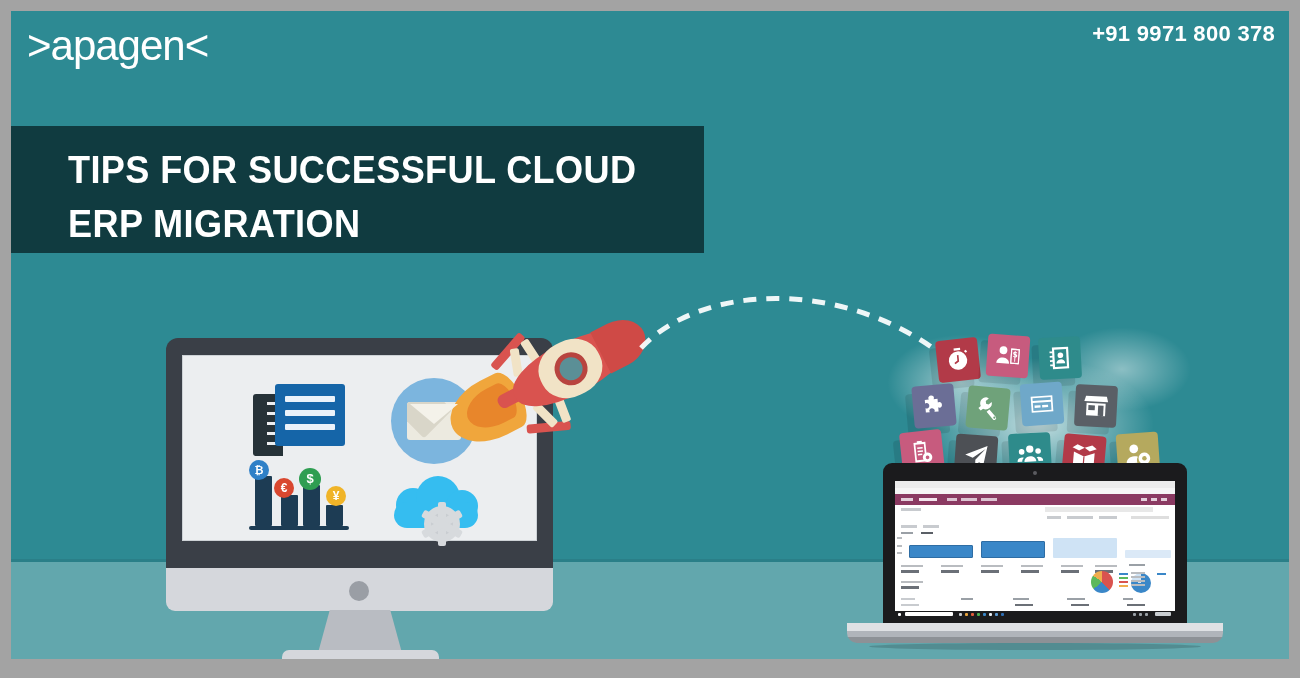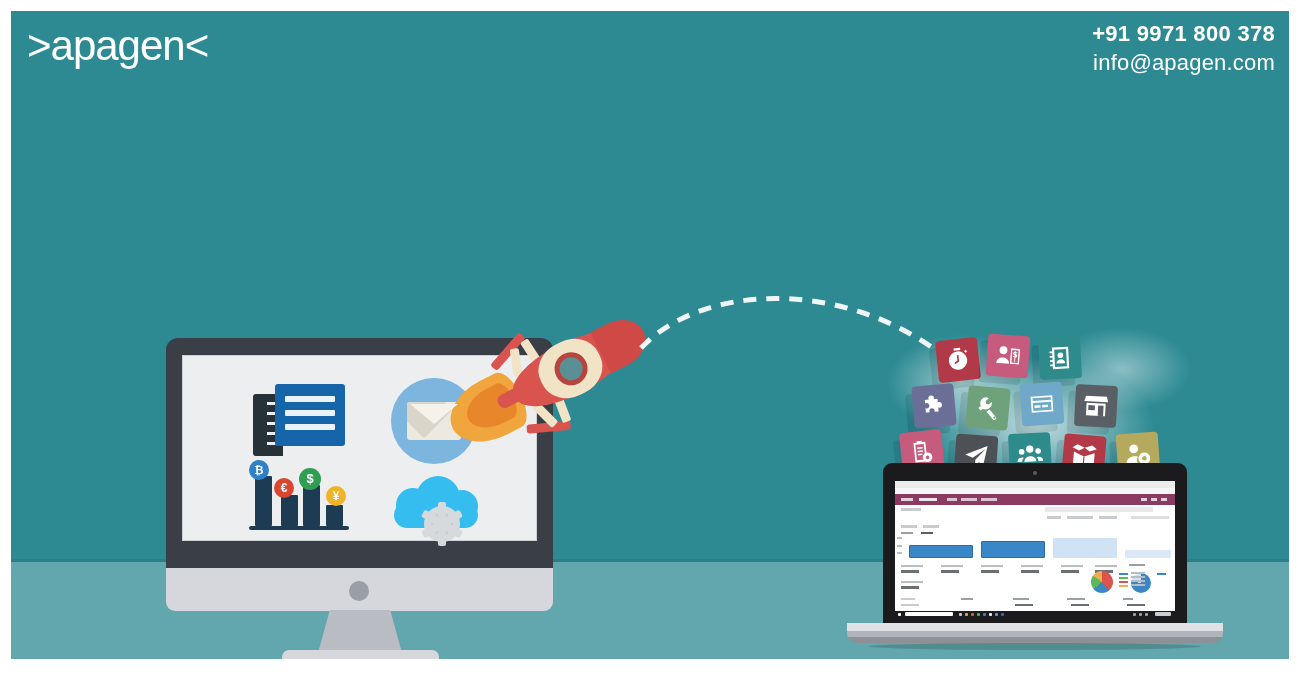--- a/index.html
+++ b/index.html
@@ -1,17 +1,17 @@
 <!DOCTYPE html>
 <html><head>
 <meta charset="utf-8">
 <style>
   html,body{margin:0;padding:0;background:#0d2e33;}
   body{font-family:"Liberation Sans",sans-serif;}
-  #banner{position:relative;width:1300px;height:678px;overflow:hidden;background:#ffffff;}
+  #banner{position:relative;width:1300px;height:678px;overflow:hidden;background:#a3a3a3;}
   #frame{position:absolute;left:11px;top:11px;width:1278px;height:648px;overflow:hidden;background:#2d8a93;}
 
   
   .wall{position:absolute;left:0;top:0;width:100%;height:550px;background:#2d8a93;}
   .wall-line{position:absolute;left:0;top:548px;width:100%;height:3px;background:#2a7f88;}
   .floor{position:absolute;left:0;top:551px;width:100%;height:97px;background:#62a7ad;}
 
   
   .logo{position:absolute;left:16px;top:14px;color:#fff;font-size:42px;letter-spacing:-1px;
         font-weight:300;line-height:1;white-space:nowrap;}
@@ -135,23 +135,28 @@
   <div class="wall"></div>
   <div class="wall-line"></div>
   <div class="floor"></div>
 
   <div class="logo">
     <span>&gt;apagen&lt;</span>
   </div>
 
   <div class="contact">
     <div class="phone">+91 9971 800 378</div>
-    <div class="mail">info@apagen.com</div>
-  </div>
-
+  </div>
+
+  <div class="title-plate">
+    <h1>
+      <span>TIPS FOR SUCCESSFUL CLOUD</span><br>
+      <span>ERP MIGRATION</span>
+    </h1>
+  </div>
 
   <div class="monitor">
     <div class="mon-bezel">
       <div class="mon-screen">
 
         <div class="ic-ledger">
           <div class="ledger-spine">
             <i style="top:8px"></i>
                 <i style="top:18px"></i>
                 <i style="top:28px"></i>

